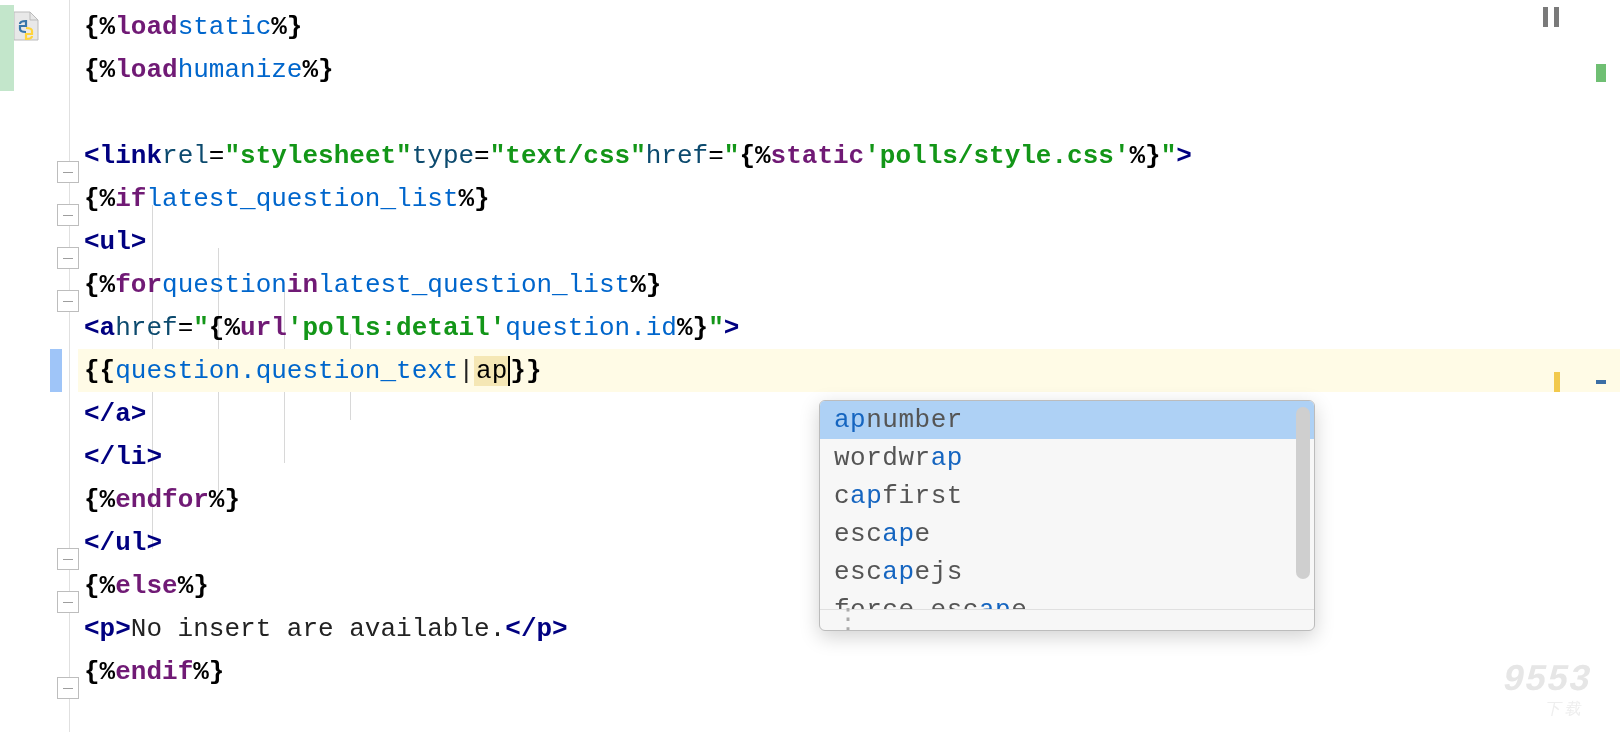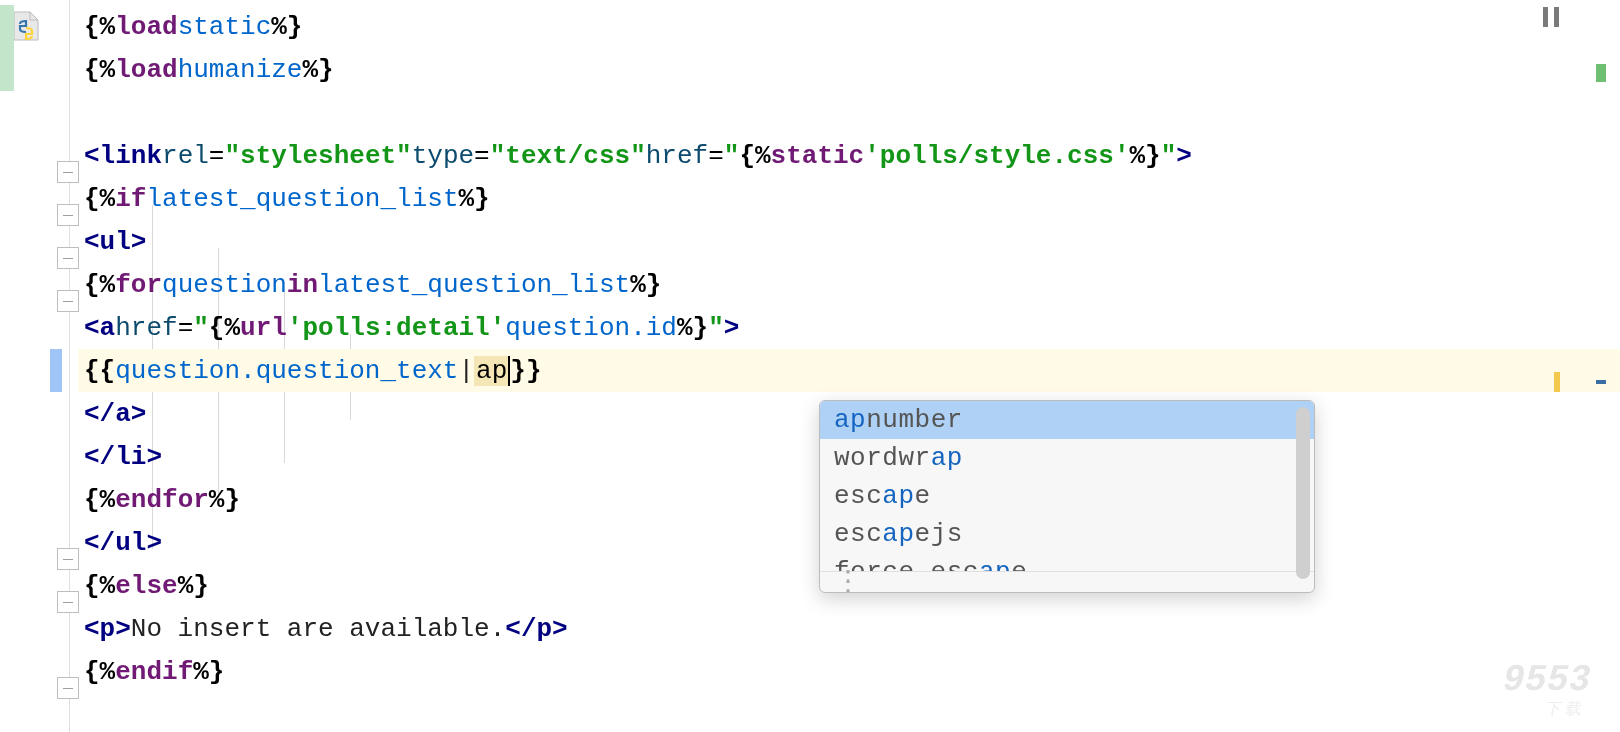--- a/index.html
+++ b/index.html
@@ -104,20 +104,21 @@
     </div>
     <div class="ok-tick" style="top:64px"></div>
     <div class="warn-tick" style="top:372px"></div>
     <div class="err-tick" style="top:380px;background:#3b6ea5"></div>
   </div>
 
   <div class="popup">
     <div class="popup-list">
       <div class="popup-item selected"><span class="match">ap</span><span class="rest">number</span></div>
       <div class="popup-item"><span class="rest">wordwr</span><span class="match">ap</span><span class="rest"></span></div>
+      <div class="popup-item"><span class="rest">c</span><span class="match">ap</span><span class="rest">first</span></div>
       <div class="popup-item"><span class="rest">esc</span><span class="match">ap</span><span class="rest">e</span></div>
       <div class="popup-item"><span class="rest">esc</span><span class="match">ap</span><span class="rest">ejs</span></div>
       <div class="popup-item cutoff"><span class="rest">force_esc</span><span class="match">ap</span><span class="rest">e</span></div>
     </div>
     <div class="popup-scroll"></div>
     <div class="popup-hint">
       <span class="dots">⋮</span>
     </div>
   </div>
 

